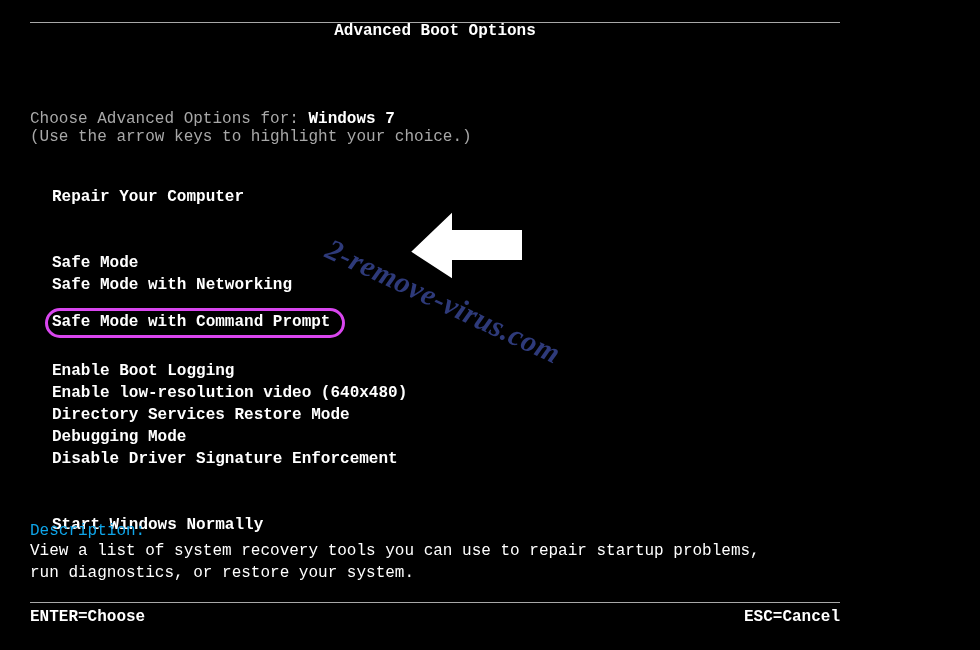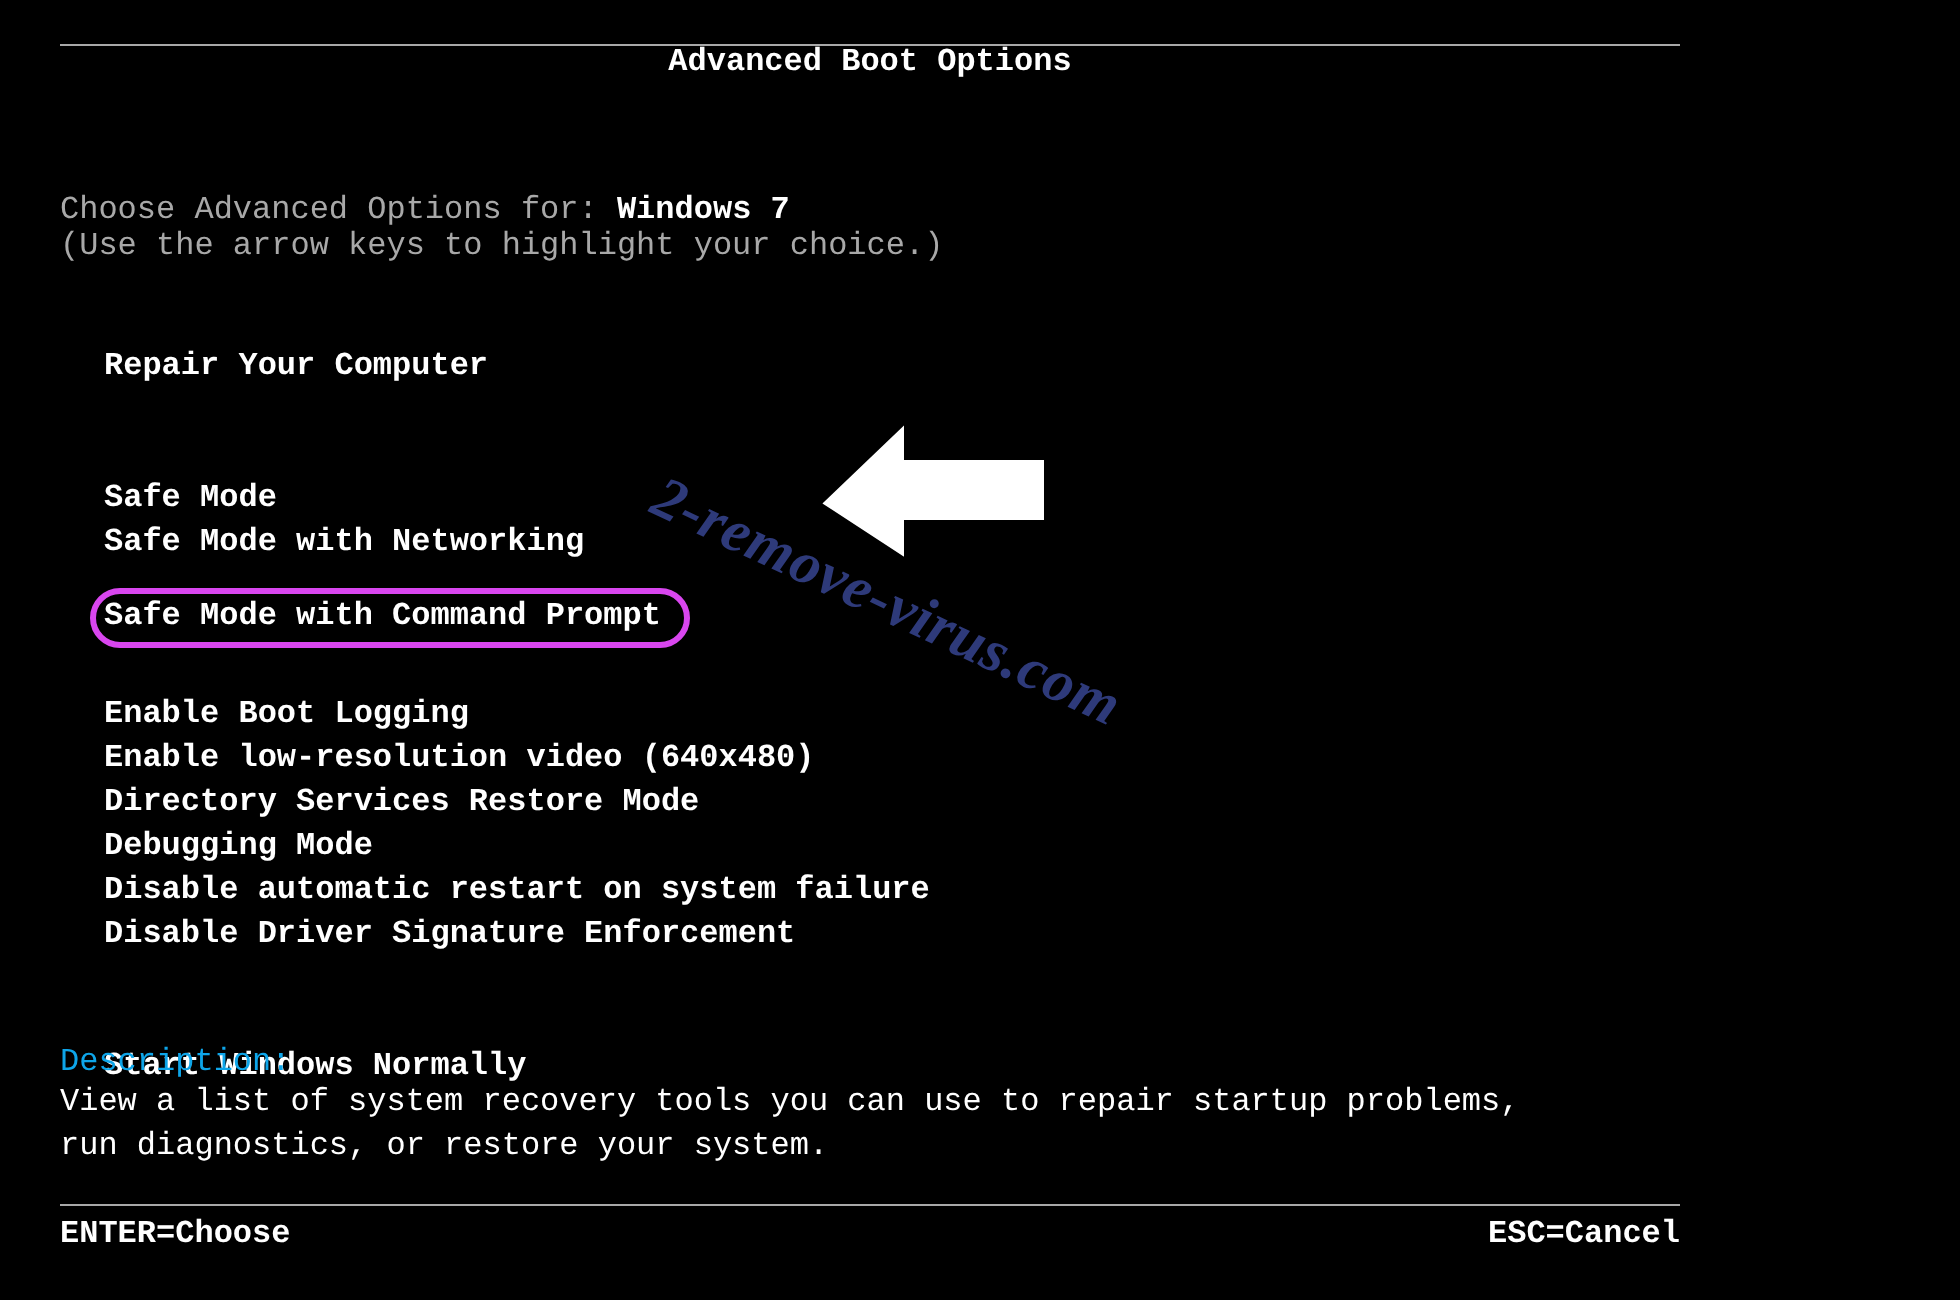--- a/index.html
+++ b/index.html
@@ -26,21 +26,21 @@
   }
   .title-line {
     position: absolute;
     top: 22px;
     left: 30px;
     right: 30px;
     height: 1px;
     background: #a8a8a8;
   }
   .prompt-block {
-    margin-top: 56px;
+    margin-top: 70px;
     font-family: Liberation Mono, monospace;
   }
   .prompt-line1 { color: #a8a8a8; }
   .prompt-os { color: #fff; font-weight: bold; }
   .menu {
     margin-top: 40px;
     margin-left: 22px;
     font-weight: bold;
   }
   .menu-item {
@@ -138,21 +138,20 @@
     <div class="spacer"></div>
     <div class="spacer"></div>
     <div class="menu-item">Safe Mode</div>
     <div class="menu-item">Safe Mode with Networking</div>
     <div><span class="menu-item highlighted">Safe Mode with Command Prompt</span></div>
     <div class="spacer"></div>
     <div class="menu-item">Enable Boot Logging</div>
     <div class="menu-item">Enable low-resolution video (640x480)</div>
     <div class="menu-item">Directory Services Restore Mode</div>
     <div class="menu-item">Debugging Mode</div>
-    <div class="menu-item">Disable automatic restart on system failure</div>
     <div class="menu-item">Disable Driver Signature Enforcement</div>
     <div class="spacer"></div>
     <div class="spacer"></div>
     <div class="menu-item">Start Windows Normally</div>
   </div>
 
   <div class="watermark">2-remove-virus.com</div>
 
   <div class="arrow-icon">
     <svg viewBox="0 0 140 92" width="140" height="92">

